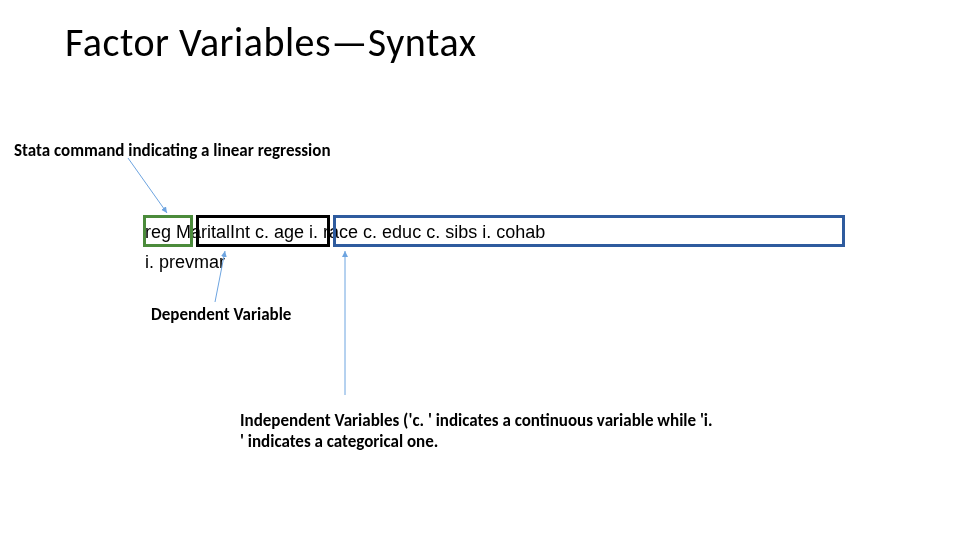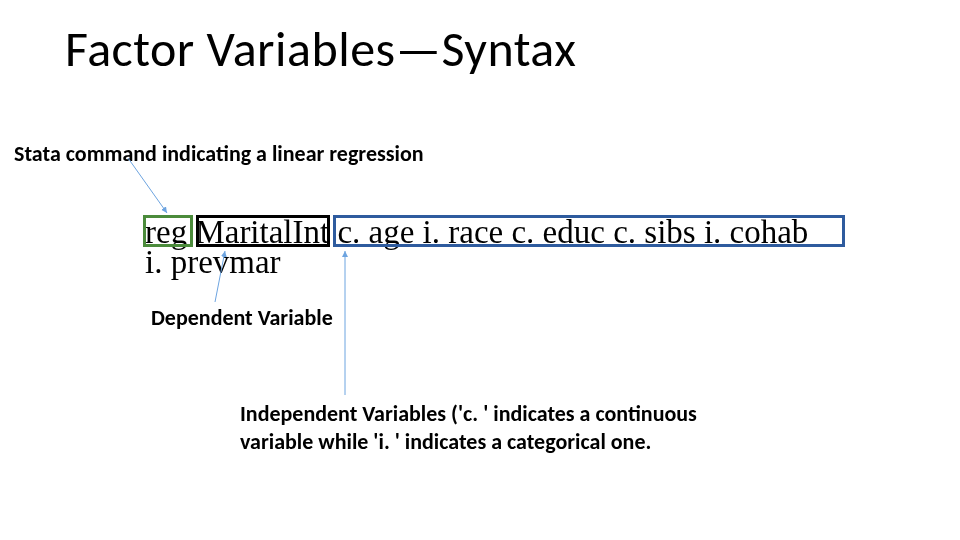--- a/index.html
+++ b/index.html
@@ -10,49 +10,49 @@
     background: #fff;
     font-family: "Calibri", "Segoe UI", Arial, sans-serif;
     color: #000;
     overflow: hidden;
     position: relative;
   }
   .title {
     position: absolute;
     left: 65px;
     top: 18px;
-    font-size: 50px;
+    font-size: 40px;
     font-weight: 400;
     letter-spacing: 0.5px;
   }
   .label {
     position: absolute;
-    font-size: 22px;
+    font-size: 17px;
     font-weight: 600;
     line-height: 1.25;
   }
   .label-top {
     left: 14px;
     top: 140px;
   }
   .label-dep {
     left: 151px;
     top: 304px;
   }
   .label-indep {
     left: 240px;
-    top: 400px;
+    top: 410px;
     width: 480px;
   }
   .code-block {
     position: absolute;
     left: 145px;
     top: 217px;
-    font-family: Liberation Serif, serif;
-    font-size: 33px;
+    font-family: Liberation Sans, sans-serif;
+    font-size: 18px;
     line-height: 30px;
     white-space: pre;
   }
   .box-green {
     position: absolute;
     left: 143px;
     top: 215px;
     width: 50px;
     height: 32px;
     border: 3px solid #4b8b3b;

